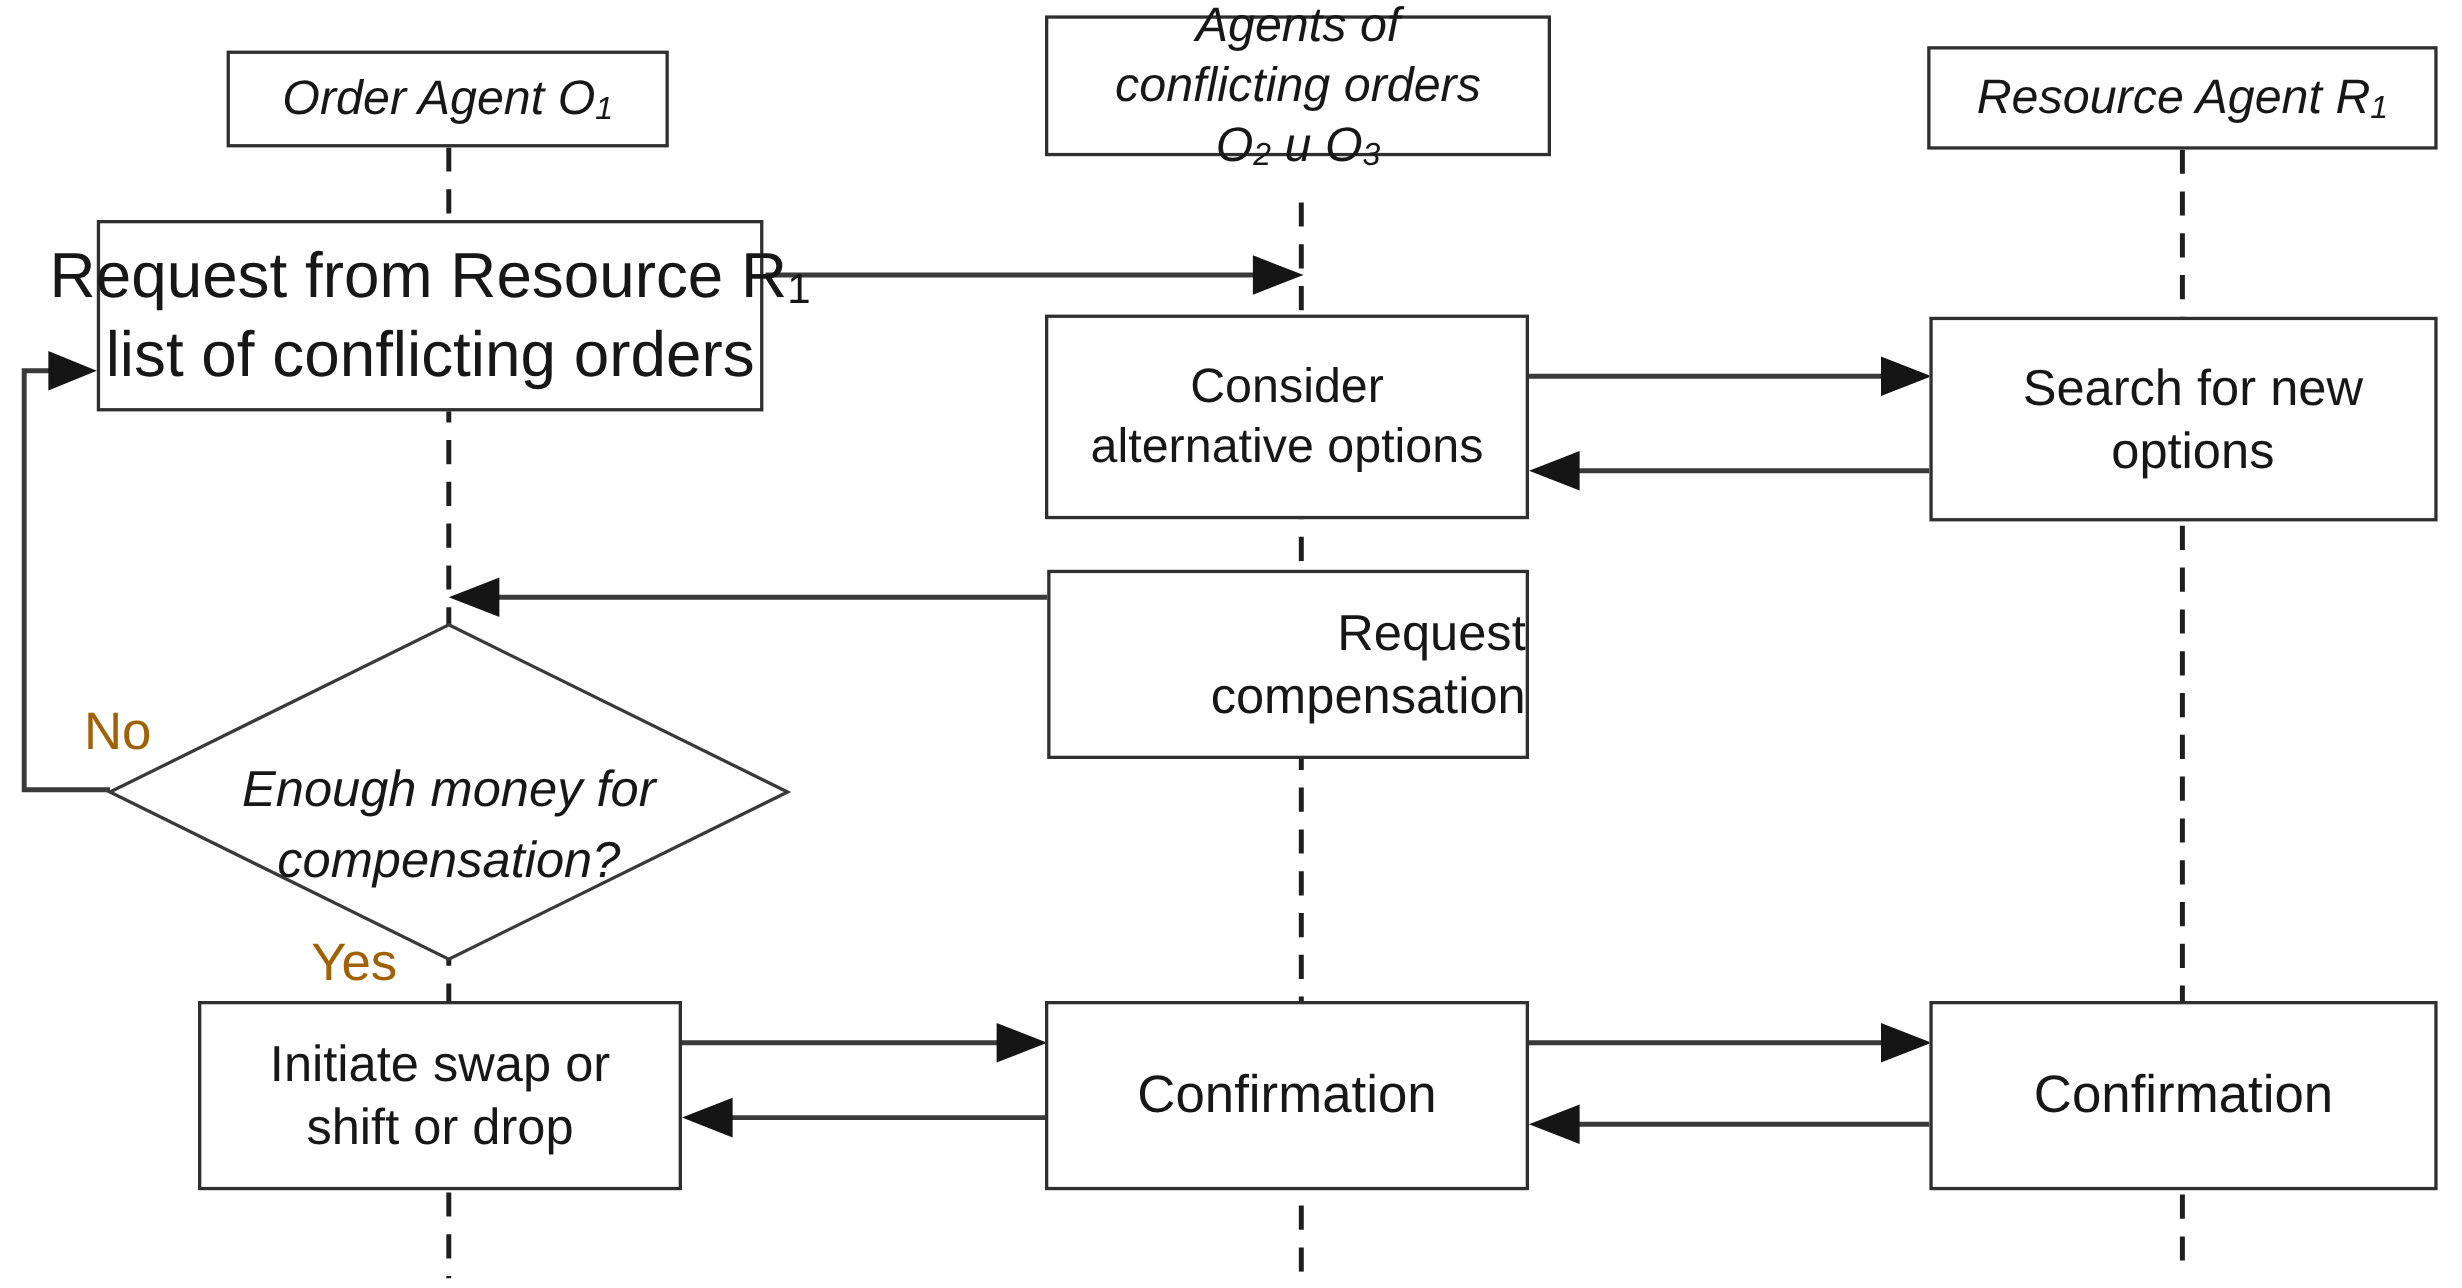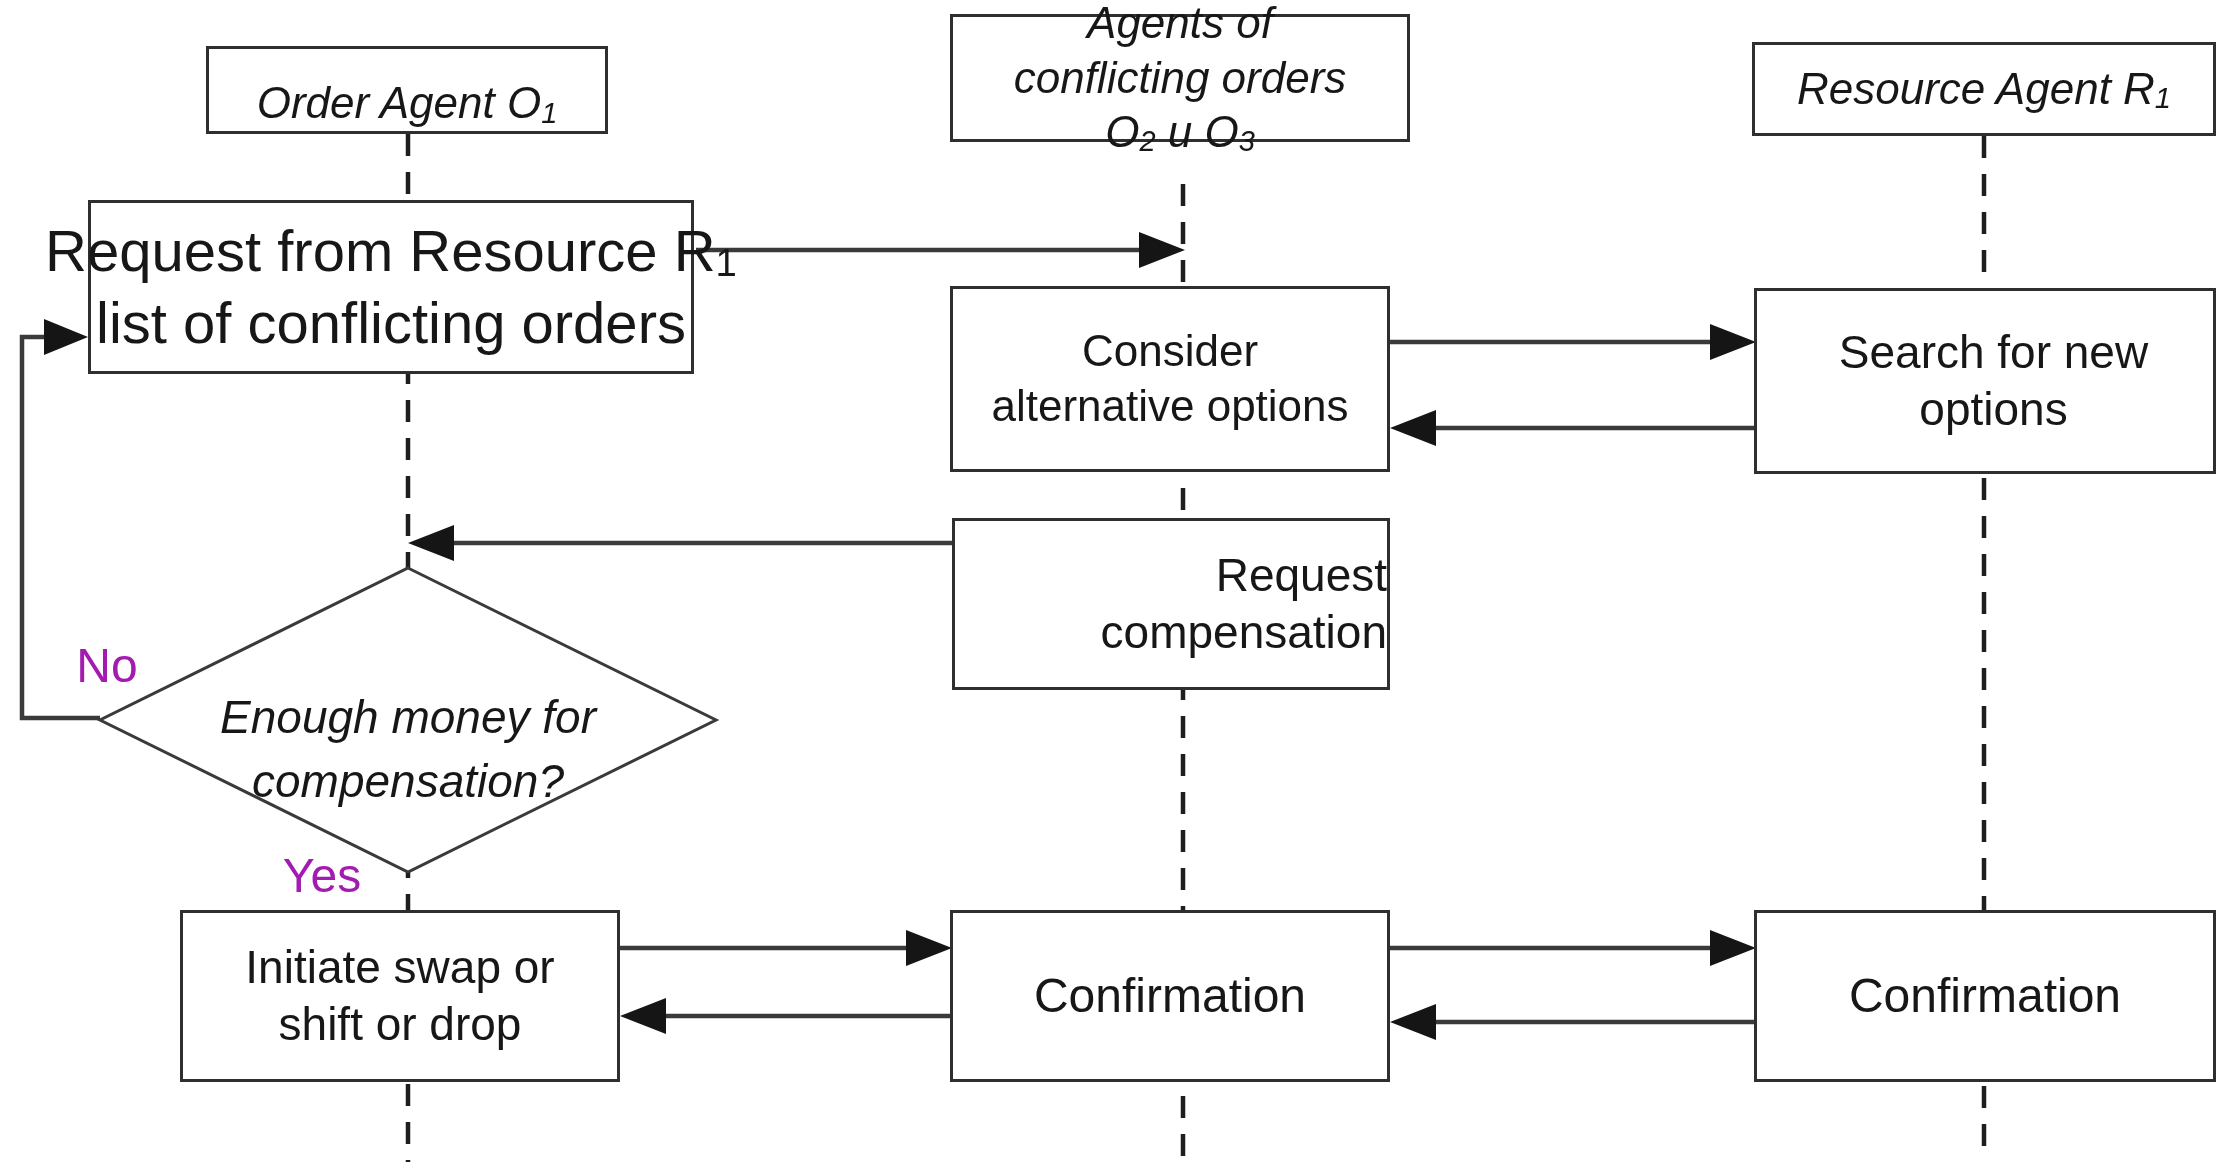--- a/index.html
+++ b/index.html
@@ -65,21 +65,21 @@
     text-align: center;
     font-size: 46px;
     line-height: 1.22;
     color: #171717;
     background: transparent;
     margin-top: 29px;
   }
   .branch-label {
     position: absolute;
     font-size: 48px;
-    color: #a21caf;
+    color: #a16207;
     text-align: center;
   }
 </style>
 </head>
 <body>
 
 <div class="stage">
 
   <svg class="layer" viewBox="0 0 2238 1171">
 
@@ -125,21 +125,21 @@
     <g>
       <line class="wire" x1="1390" y1="948" x2="1712" y2="948"></line>
       <polygon class="head" points="1756,948 1710,930 1710,966"></polygon>
     </g>
     <g>
       <line class="wire" x1="1754" y1="1022" x2="1434" y2="1022"></line>
       <polygon class="head" points="1390,1022 1436,1004 1436,1040"></polygon>
     </g>
   </svg>
 
-  <div class="box italic" style="left:206px; top:46px; width:402px; height:88px;justify-content:flex-end;">
+  <div class="box italic" style="left:206px; top:46px; width:402px; height:88px;">
     <div class="ln"><span>Order Agent O</span><span class="sub">1</span></div>
   </div>
 
   <div class="box italic" style="left:950px; top:14px; width:460px; height:128px;">
     <div class="ln">Agents of</div>
     <div class="ln">conflicting orders</div>
     <div class="ln"><span>O</span><span class="sub">2</span><span> u O</span><span class="sub">3</span></div>
   </div>
 
   <div class="box italic" style="left:1752px; top:42px; width:464px; height:94px;">

